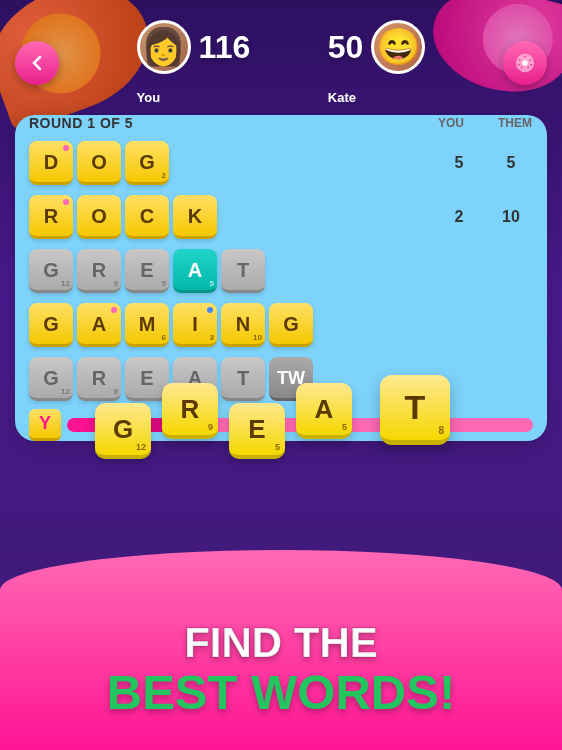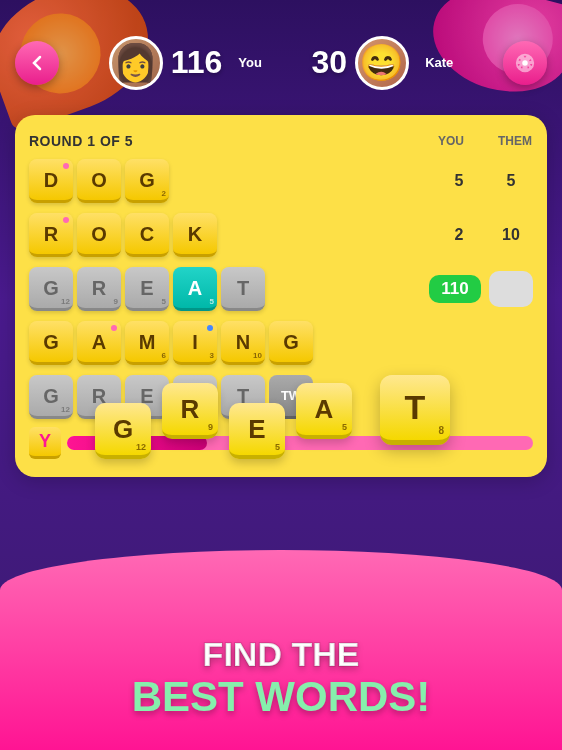--- a/index.html
+++ b/index.html
@@ -88,22 +88,22 @@
       border-radius: 50%;
       display: flex; align-items: center; justify-content: center;
       cursor: pointer;
       box-shadow: 0 3px 8px rgba(0,0,0,0.3);
       flex-shrink: 0;
     }
     .back-btn svg { width: 20px; height: 20px; }
 
     .player-section {
       display: flex;
-      flex-direction: row;
-      align-items: center;
+      flex-direction: column;
+      align-items: flex-start;
       gap: 16px;
     }
 
     .player-row {
       display: flex;
       align-items: center;
       gap: 8px;
     }
 
     .avatar {
@@ -160,23 +160,23 @@
       cursor: pointer;
       box-shadow: 0 3px 8px rgba(0,0,0,0.3);
       flex-shrink: 0;
     }
 
     
     .game-area {
       position: absolute;
       top: 115px;
       left: 15px; right: 15px;
-      background: #fde047;
+      background: #7dd3fc;
       border-radius: 20px;
-      padding: 18px 14px;
+      padding: 0 14px;
       z-index: 5;
       box-shadow: 0 4px 20px rgba(0,0,0,0.2);
     }
 
     .round-header {
       display: flex;
       justify-content: space-between;
       align-items: center;
       margin-bottom: 8px;
     }
@@ -360,32 +360,32 @@
     
     .find-text {
       position: absolute;
       bottom: 30px;
       left: 0; right: 0;
       text-align: center;
       z-index: 10;
     }
 
     .find-line1 {
-      font-size: 34px;
+      font-size: 42px;
       font-weight: 900;
       color: white;
       text-shadow: 0 3px 6px rgba(0,0,0,0.3);
       line-height: 1.1;
       -webkit-text-stroke: 2px rgba(0,0,0,0.1);
     }
 
     .find-line2 {
-      font-size: 42px;
+      font-size: 49px;
       font-weight: 900;
-      color: #86efac;
+      color: #22c55e;
       text-shadow: 0 3px 6px rgba(0,0,0,0.3);
       line-height: 1.1;
     }
   </style>
 </head>
 <body>
 
 <div class="bg"></div>
 
 <div class="top-deco">
@@ -405,21 +405,21 @@
   <div class="player-section">
     <div class="player-row">
       <div class="avatar avatar-you"></div>
       <div class="score-big">116</div>
     </div>
     <div class="player-name">You</div>
   </div>
 
   <div class="player-section">
     <div class="player-row">
-      <div class="score-big">30</div>
+      <div class="score-big">50</div>
       <div class="avatar avatar-kate"></div>
     </div>
     <div class="player-name">Kate</div>
   </div>
 
   <div class="settings-btn">
     <svg viewBox="0 0 24 24" width="22" height="22" fill="white">
       <circle cx="12" cy="12" r="3" fill="white"></circle>
       <path d="M12 2a10 10 0 1 0 0 20A10 10 0 0 0 12 2zm0 2c.55 0 1.08.06 1.6.17l-1 1.74a5 5 0 0 0-1.2 0l-1-1.74A8 8 0 0 1 12 4zm-6.17 3.4l1.73 1a5 5 0 0 0-.6 1.04L5 9.6A8 8 0 0 1 5.83 7.4zm12.34 0A8 8 0 0 1 19 9.6l-1.96.44a5 5 0 0 0-.6-1.04l1.73-1zM4.07 13H6.1a5 5 0 0 0 .3 1.17L4.7 15.26A8 8 0 0 1 4.07 13zm13.83 0h2.03a8 8 0 0 1-.63 2.26l-1.7-1.09A5 5 0 0 0 17.9 13zM7.4 17.17l1-1.74a5 5 0 0 0 1.04.6L9 18a8 8 0 0 1-1.6-.83zm9.2 0A8 8 0 0 1 15 18l-.44-1.97a5 5 0 0 0 1.04-.6l1 1.74z" fill="white" opacity="0.5"></path>
     </svg>
@@ -492,24 +492,20 @@
         <span class="tile-score">5</span>
       </div>
       <div class="tile tile-cyan">
         <span class="tile-letter">A</span>
         <span class="tile-score">5</span>
       </div>
       <div class="tile tile-gray">
         <span class="tile-letter">T</span>
       </div>
     </div>
-    <div class="scores-area">
-      <div class="score-green">110</div>
-      <div class="score-gray-box"></div>
-    </div>
   </div>
 
   <div class="word-row">
     <div class="tiles-area">
       <div class="tile tile-yellow">
         <span class="tile-letter">G</span>
       </div>
       <div class="tile tile-yellow">
         <span class="tile-dot dot-pink"></span>
         <span class="tile-letter">A</span>
@@ -548,21 +544,21 @@
         <span class="tile-score">5</span>
       </div>
       <div class="tile tile-gray">
         <span class="tile-letter">A</span>
         <span class="tile-score">8</span>
       </div>
       <div class="tile tile-gray">
         <span class="tile-letter">T</span>
       </div>
       <div class="tile tile-tw" style="background:linear-gradient(180deg,#aaa,#888);border-bottom:3px solid #666;">
-        <span class="tile-letter" style="font-size:13px;color:white;font-weight:900;">TW</span>
+        <span class="tile-letter" style="font-size:18px;color:white;font-weight:900;">TW</span>
       </div>
     </div>
   </div>
 
   <div class="progress-row">
     <div class="y-indicator">Y</div>
     <div class="progress-bar">
       <div class="progress-fill"></div>
     </div>
   </div>

